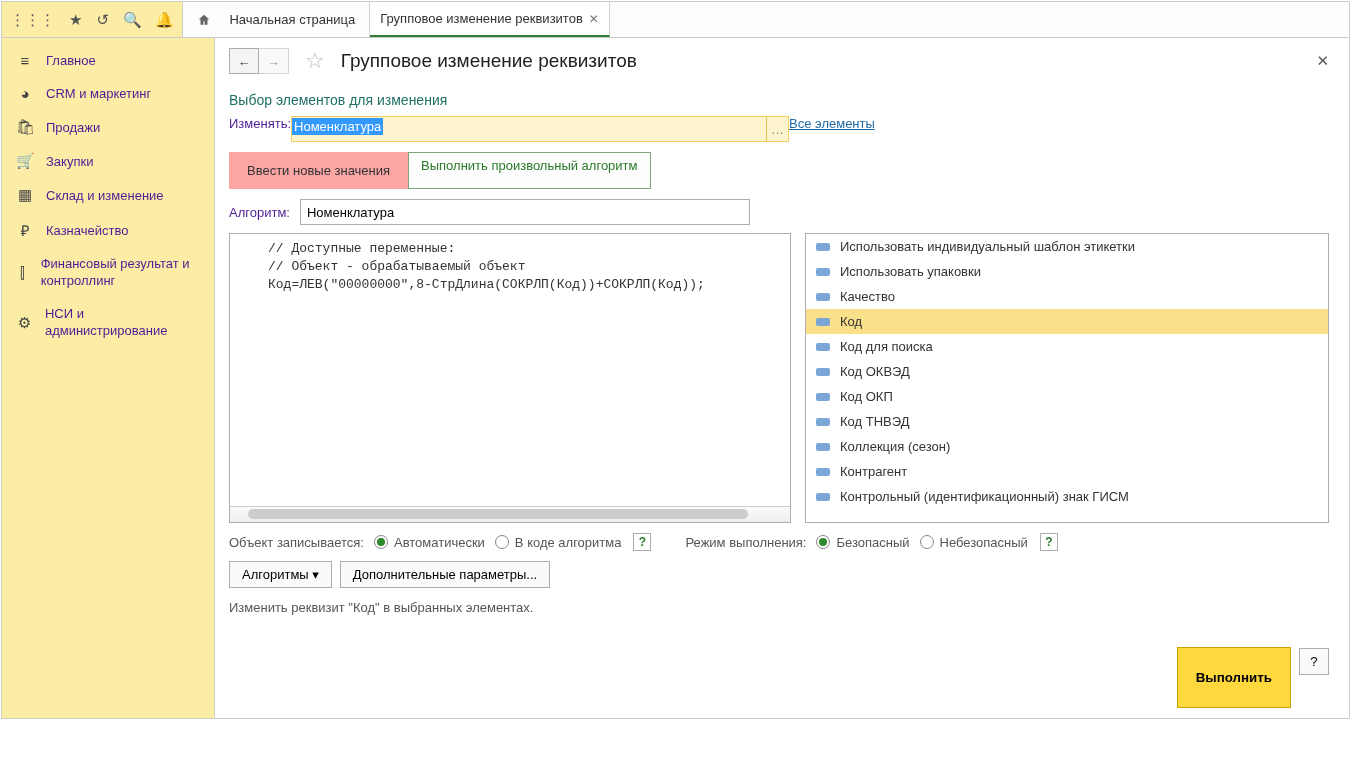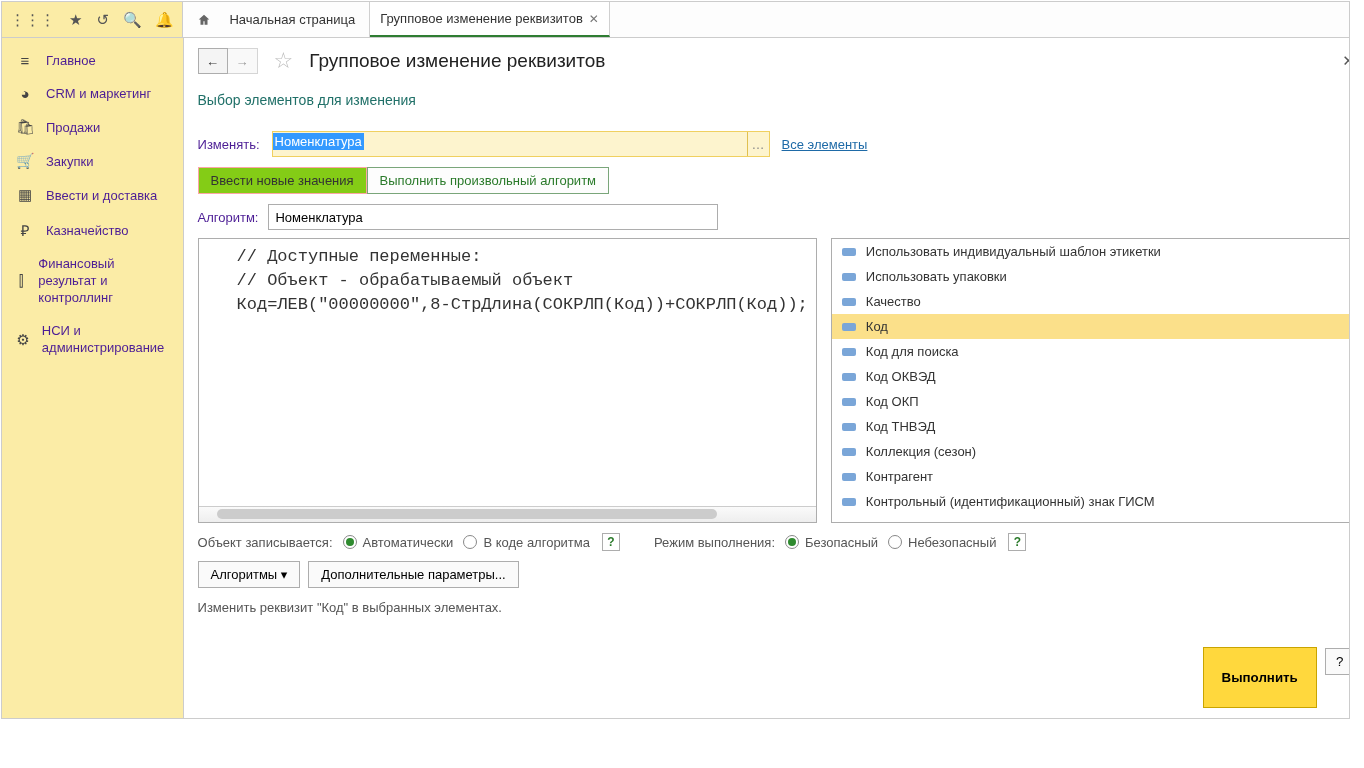--- a/index.html
+++ b/index.html
@@ -19,37 +19,37 @@
 .sidebar-item .icon { width: 18px; text-align: center; font-size: 15px; color: #444; }
 .sidebar-item.multiline span.label { line-height: 1.3; }
 .main { flex: 1; display: flex; flex-direction: column; padding: 10px 20px 10px 14px; }
 .title-row { display: flex; align-items: center; gap: 10px; position: relative; }
 .nav-back { width: 30px; height: 26px; border: 1px solid #adadad; background: #f4f4f4; display: flex; align-items: center; justify-content: center; cursor: pointer; }
 .nav-fwd { width: 30px; height: 26px; border: 1px solid #adadad; border-left: none; background: #f4f4f4; display: flex; align-items: center; justify-content: center; opacity: .5; }
 .star { font-size: 22px; color: #bbb; cursor: pointer; margin: 0 6px; }
 .page-title { font-size: 19px; font-weight: 400; color: #222; }
 .close-x { margin-left: auto; font-size: 15px; color: #555; cursor: pointer; }
 .section-title { color: #207068; font-size: 14px; margin: 18px 0 8px 0; }
-.row { display: flex; align-items: center; gap: 12px; margin-bottom: 10px; margin-top: 15px; }
+.row { display: flex; gap: 0; margin-bottom: 10px; }
 .label { color: #4c1d95; }
 .field-box { display: flex; border: 1px solid #f0d060; background: #fdf4ce; height: 26px; width: 498px; }
 .field-input { flex: 1; background: transparent; border: none; padding: 0 4px; font-size: 13px; }
 .sel-wrap { padding: 2px 0; }
 .sel-txt { background: #3399ff; color: #fff; padding: 1px 2px; }
 .field-btn { width: 22px; border-left: 1px solid #e0c050; display: flex; align-items: center; justify-content: center; color: #888; cursor: pointer; }
 .link { color: #1e6aa7; text-decoration: underline; cursor: pointer; }
 .tab-buttons { display: flex; gap: 0; margin-bottom: 10px; }
-.tab-btn { padding: 5px 12px; border: 1px solid #fca5a5; background: #84cc16; cursor: pointer; font-size: 13px; }
+.tab-btn { padding: 5px 12px; border: 6px solid #fca5a5; background: #fca5a5; cursor: pointer; font-size: 13px; }
 .tab-btn + .tab-btn { border-left: none; }
 .tab-btn.active { border: 1px solid #7aa67a; color: #2a7a2a; background: #fdfdfd; }
 .algo-row { display: flex; align-items: center; gap: 10px; }
 .text-input { border: 1px solid #adadad; height: 26px; padding: 0 6px; width: 450px; font-size: 13px; }
 .split { display: flex; gap: 14px; flex: 1; min-height: 0; margin-top: 8px; }
 .code-box { flex: 1; border: 1px solid #adadad; display: flex; flex-direction: column; }
-.code-scroll { flex: 1; overflow: auto; padding: 6px 8px; font-family: "Courier New", monospace; font-size: 17px; color: #333; white-space: pre; line-height: 1.4; }
+.code-scroll { flex: 1; overflow: auto; padding: 6px 8px; font-family: "Courier New", monospace; font-size: 13px; color: #333; white-space: pre; line-height: 1.4; }
 .code-line { padding-left: 30px; }
 .code-hscroll { height: 16px; background: linear-gradient(#fafafa,#eee); border-top: 1px solid #ccc; position: relative; }
 .code-hscroll::before { content: ""; position: absolute; left: 18px; top: 2px; width: 500px; height: 10px; background: #ccc; border-radius: 5px; }
 .right-col { width: 524px; display: flex; flex-direction: column; }
 .req-box { flex: 1; border: 1px solid #adadad; overflow-y: auto; }
 .req-item { display: flex; align-items: center; gap: 10px; padding: 5px 10px; cursor: pointer; }
 .req-item.sel { background: #fbe08a; }
 .req-item .icon { width: 14px; height: 8px; background: #7aa6d8; border-radius: 2px; }
 .mode-row { display: flex; align-items: center; gap: 10px; margin-top: 10px; flex-wrap: wrap; font-size: 13px; color: #555; }
 .radio-group { display: inline-flex; align-items: center; gap: 6px; }
@@ -102,21 +102,21 @@
       <div class="sidebar-item">
           <span class="icon">🛍</span>
           <span class="label">Продажи</span>
         </div>
       <div class="sidebar-item">
           <span class="icon">🛒</span>
           <span class="label">Закупки</span>
         </div>
       <div class="sidebar-item">
           <span class="icon">▦</span>
-          <span class="label">Ввести и доставка</span>
+          <span class="label">Склад и изменение</span>
         </div>
       <div class="sidebar-item">
           <span class="icon">₽</span>
           <span class="label">Казначейство</span>
         </div>
       <div class="sidebar-item multiline">
           <span class="icon">⫿</span>
           <span class="label">Финансовый результат и контроллинг</span>
         </div>
       <div class="sidebar-item multiline">

